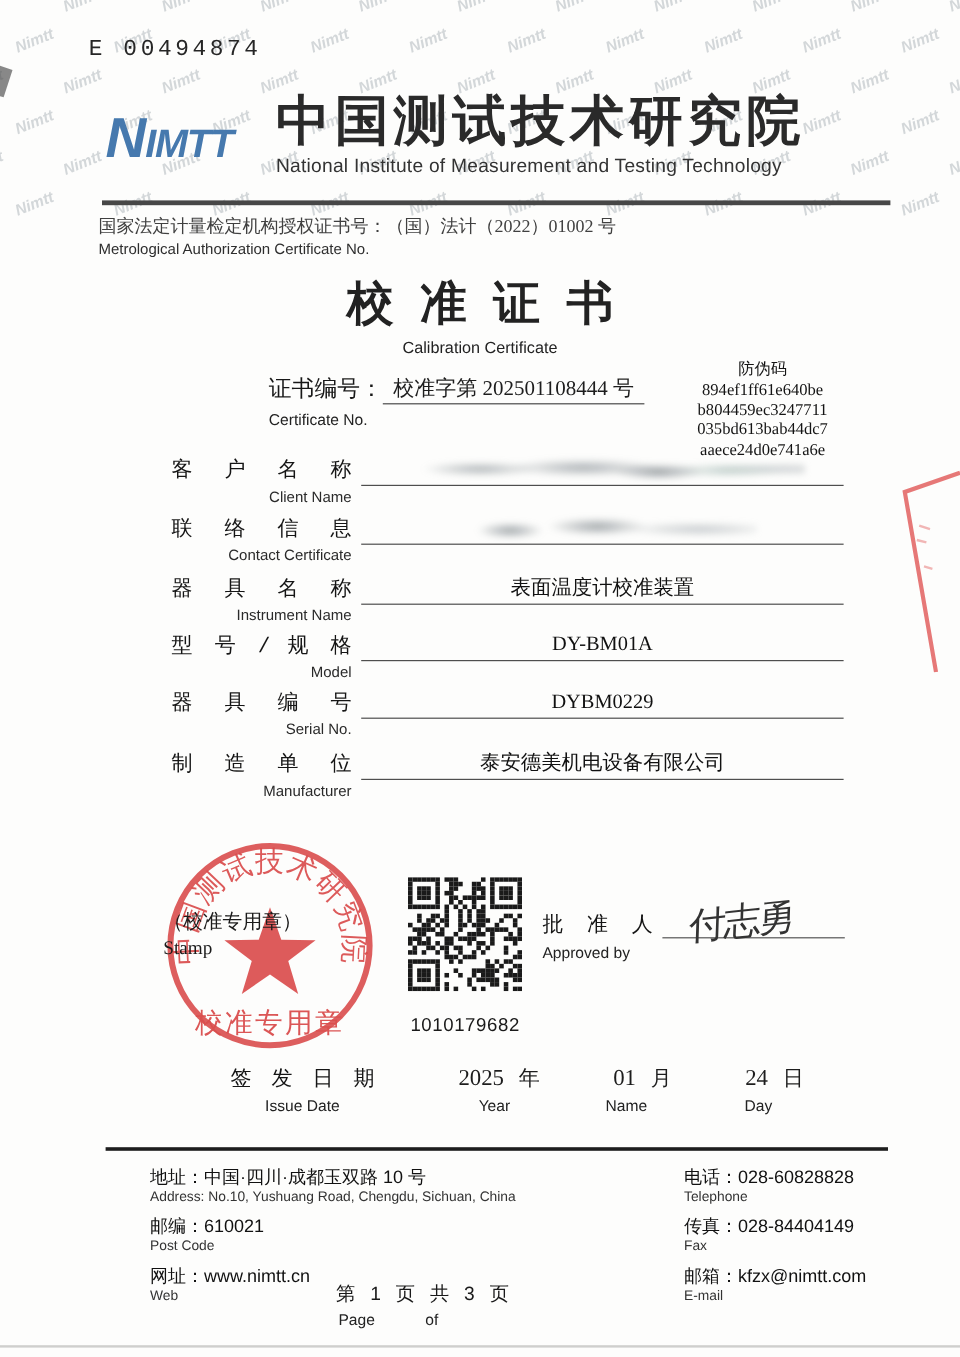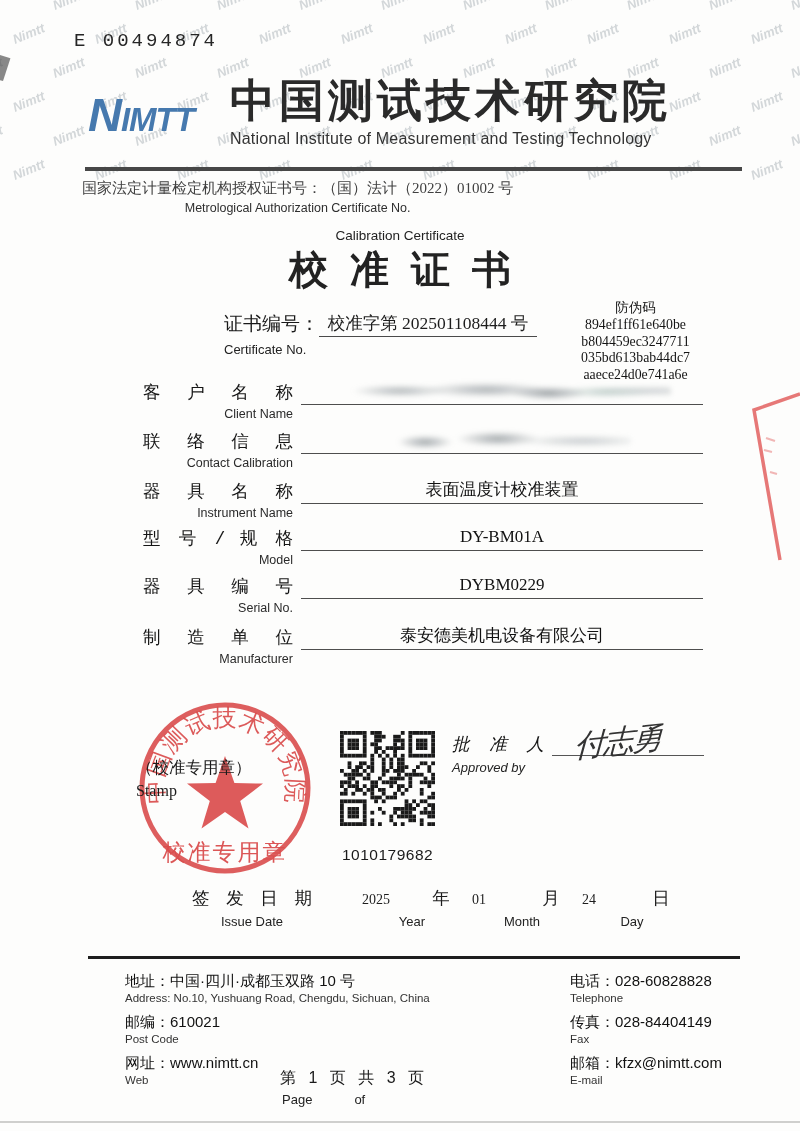--- a/index.html
+++ b/index.html
@@ -26,21 +26,21 @@
   #logo .n1{font-size:47px;}
   #logo .n2{font-size:33px;}
   #title-wrap{flex:1;}
   #title-cn{font-family:"DejaVu Serif","Liberation Serif",serif;font-weight:700;
         font-size:45px;letter-spacing:4px;color:#2a2a2a;line-height:1.1;white-space:nowrap;}
   #title-en{font-size:16px;color:#333;margin-top:4px;letter-spacing:.2px;}
 
   #rule1{left:85px;top:167px;width:657px;height:4px;background:#474747;}
   #auth{left:82px;top:179px;}
   #auth-cn{font-size:15px;color:#404040;font-family:"Liberation Serif","DejaVu Serif",serif;}
-  #auth-en{font-size:12.5px;color:#2e2e2e;margin-top:3px;text-align:center;}
+  #auth-en{font-size:12.5px;color:#2e2e2e;margin-top:3px;}
 
   
   #cert-title{left:0;top:226px;width:800px;text-align:center;}
   #cert-title-cn{font-family:"DejaVu Serif","Liberation Serif",serif;font-weight:700;
         font-size:39px;letter-spacing:22px;padding-left:22px;color:#222;}
   #cert-title-en{font-size:13.5px;color:#222;margin-top:2px;}
 
   
   #certno{left:224px;top:311px;}
   .certno-main{display:flex;align-items:flex-end;}
@@ -84,40 +84,40 @@
   #stamp-svg{left:136px;top:699px;}
   #stamp-overlay{left:136px;top:757px;width:180px;color:#1b1b1b;z-index:4;}
   #stamp-overlay .l1{font-size:16.5px;font-family:"Liberation Serif","DejaVu Serif",serif;}
   #stamp-overlay .l2{font-size:16px;margin-top:3px;font-family:Liberation Serif, serif;}
 
   
   #qr-wrap{left:340px;top:731px;}
   #qr-num{left:342px;top:846px;font-size:15.5px;letter-spacing:.5px;color:#1a1a1a;}
 
   
-  #approval{left:452px;top:730px;width:252px;font-style:italic;}
+  #approval{left:452px;top:756px;width:252px;}
   .app-main{display:flex;align-items:flex-end;}
   .app-label{width:92px;font-family:"Liberation Serif","DejaVu Serif",serif;font-size:17.5px;
         text-align:justify;text-align-last:justify;color:#151515;}
   .app-line{flex:1;margin-left:8px;border-bottom:1.5px solid #555;height:26px;position:relative;}
   .app-sig{position:absolute;left:22px;bottom:-8px;font-size:31px;letter-spacing:-2px;
         transform:rotate(-6deg) skewX(-8deg);color:#333;
         font-family:"DejaVu Serif","Liberation Serif",serif;white-space:nowrap;}
   .app-en{font-size:13px;color:#222;margin-top:4px;}
 
   
   #issue{left:192px;top:886px;display:flex;align-items:flex-start;}
   .iss-label{width:120px;}
   .iss-label .cn{font-family:"Liberation Serif","DejaVu Serif",serif;font-size:17.5px;
         text-align:justify;text-align-last:justify;color:#151515;}
   .iss-label .en{font-size:13px;text-align:center;margin-top:4px;color:#222;}
   #date-groups{display:flex;margin-left:50px;}
   .date-group{margin-right:10px;}
   .dg-main{display:flex;align-items:baseline;}
-  .dg-value{width:58px;text-align:left;font-family:"Liberation Serif","DejaVu Serif",serif;font-size:14px;}
+  .dg-value{width:58px;text-align:right;font-family:"Liberation Serif","DejaVu Serif",serif;font-size:19px;}
   .dg-unit{width:42px;text-align:center;font-family:"Liberation Serif","DejaVu Serif",serif;font-size:17.5px;}
   .dg-sub{text-align:center;font-size:13px;margin-top:4px;color:#222;}
 
   
   #footer-rule{left:88px;top:956px;width:652px;height:3px;background:#1e1e1e;}
   #footer-left{left:125px;top:972px;width:420px;}
   #footer-right{left:570px;top:972px;width:210px;}
   .ft-entry{margin-bottom:9px;}
   .ft-cn{font-size:15px;color:#111;}
   .ft-en{font-size:11.5px;color:#333;margin-top:1px;}
@@ -211,22 +211,22 @@
   </div>
 
   <div id="rule1" class="abs"></div>
 
   <div id="auth" class="abs">
     <div id="auth-cn">国家法定计量检定机构授权证书号：（国）法计（2022）01002 号</div>
     <div id="auth-en">Metrological Authorization Certificate No.</div>
   </div>
 
   <div id="cert-title" class="abs">
+    <div id="cert-title-cn">校准证书</div>
     <div id="cert-title-en">Calibration Certificate</div>
-    <div id="cert-title-cn">校准证书</div>
   </div>
 
   <div id="certno" class="abs">
     <div class="certno-main">
       <span id="certno-label">证书编号：</span>
       <span id="certno-value">校准字第 202501108444 号</span>
     </div>
     <div id="certno-en">Certificate No.</div>
   </div>
 
@@ -247,21 +247,21 @@
         <div class="field-value"><span class="vtext"></span><div class="redaction"></div></div>
       </div>
       <div class="label-en">Client Name</div>
     </div>
 
     <div class="field-row">
       <div class="row-main">
         <div class="label-cn">联 络 信 息</div>
         <div class="field-value"><span class="vtext"></span><div class="redaction r2"></div></div>
       </div>
-      <div class="label-en">Contact Calibration</div>
+      <div class="label-en">Contact Certificate</div>
     </div>
 
     <div class="field-row">
       <div class="row-main">
         <div class="label-cn">器 具 名 称</div>
         <div class="field-value"><span class="vtext">表面温度计校准装置</span></div>
       </div>
       <div class="label-en">Instrument Name</div>
     </div>
 
@@ -643,21 +643,21 @@
         <span class="dg-unit">年</span>
       </div>
       <div class="dg-sub">Year</div>
     </div>
 
     <div class="date-group">
       <div class="dg-main">
         <span class="dg-value">01</span>
         <span class="dg-unit">月</span>
       </div>
-      <div class="dg-sub">Month</div>
+      <div class="dg-sub">Name</div>
     </div>
 
     <div class="date-group">
       <div class="dg-main">
         <span class="dg-value">24</span>
         <span class="dg-unit">日</span>
       </div>
       <div class="dg-sub">Day</div>
     </div>
   </div>

